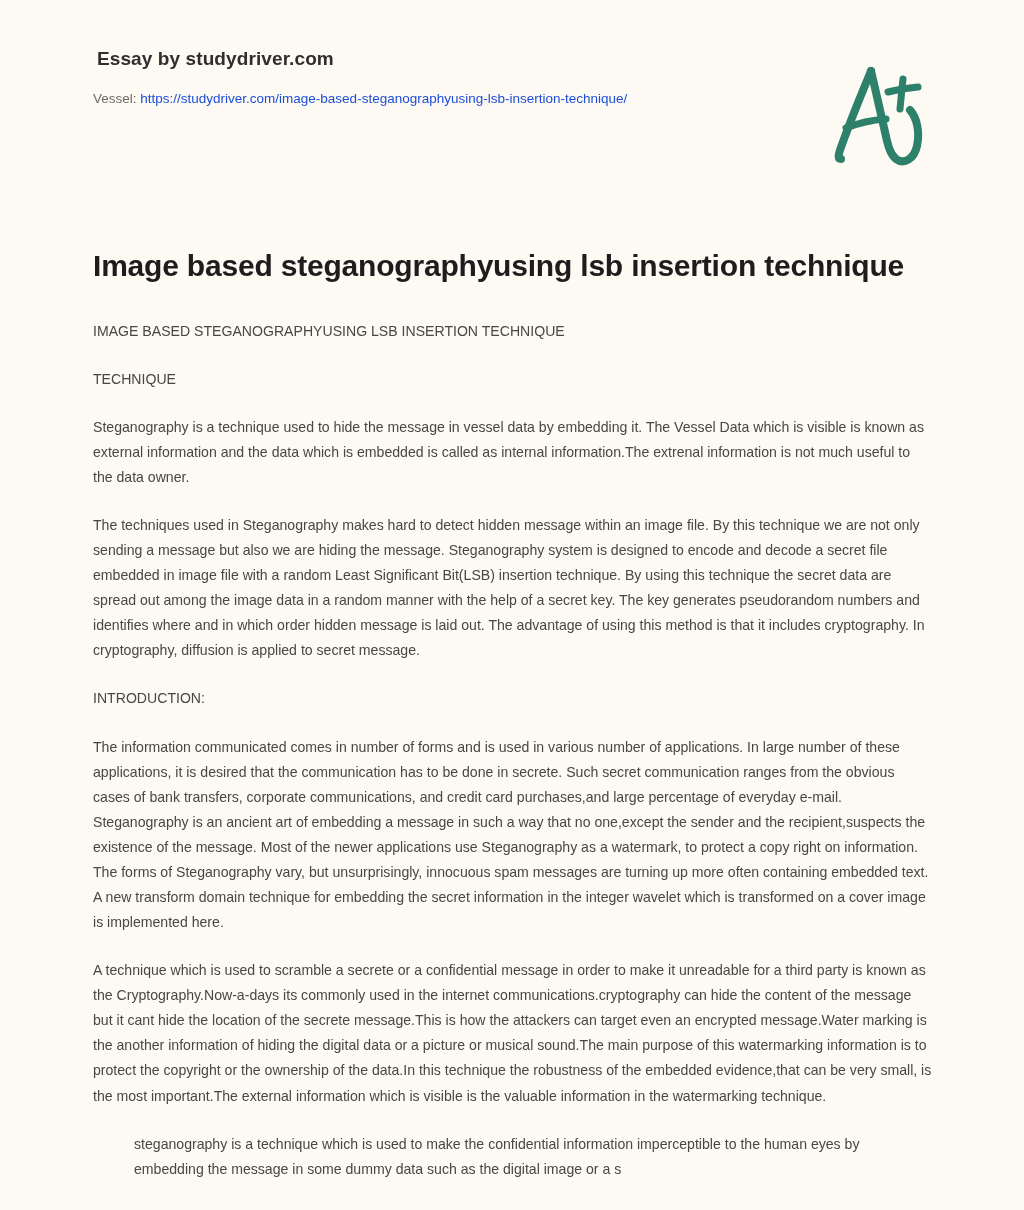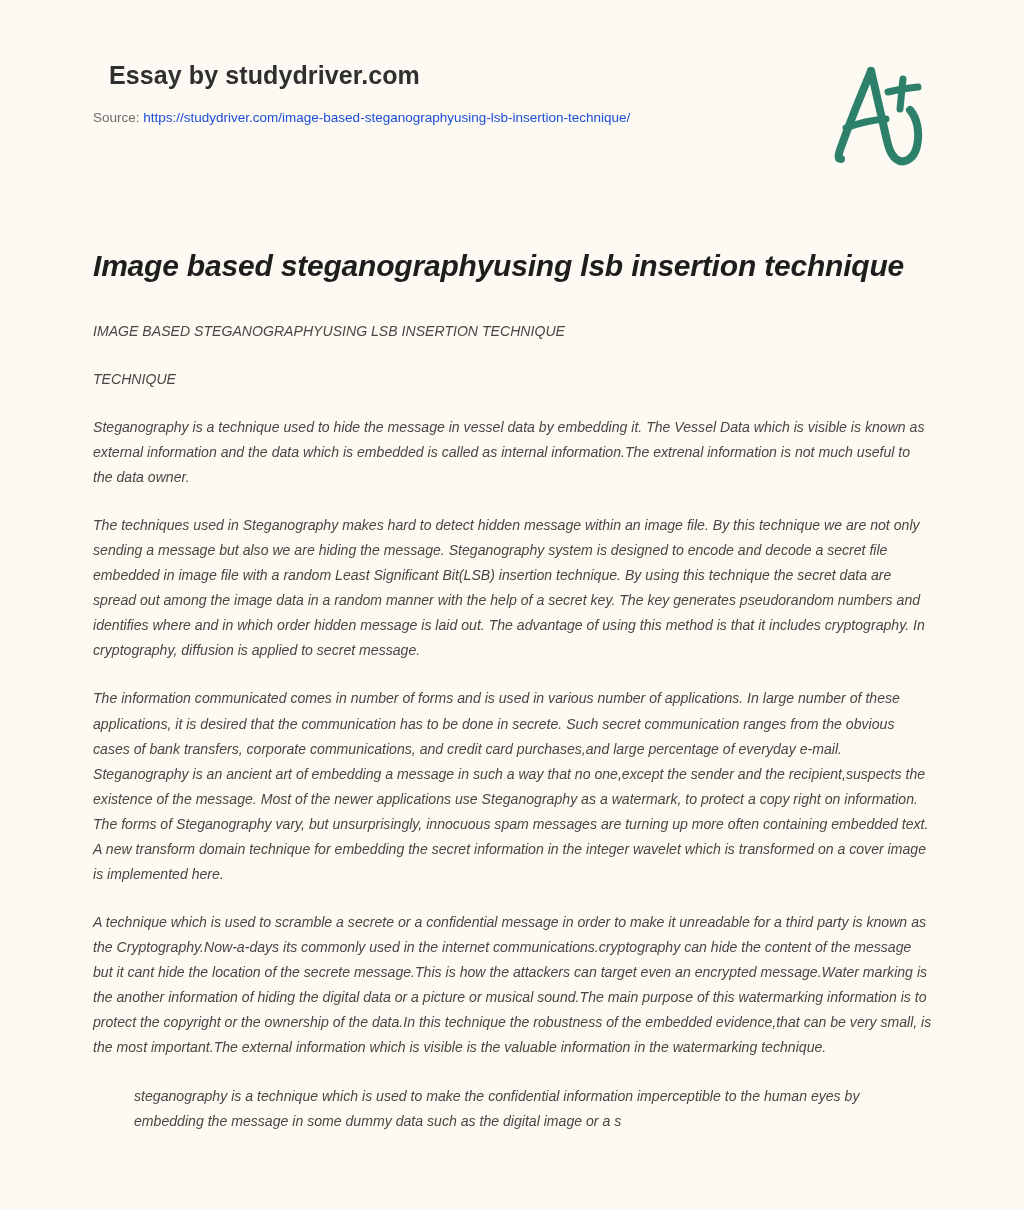--- a/index.html
+++ b/index.html
@@ -25,26 +25,26 @@
 
   
   .doc-header {
     position: absolute;
     left: 93px;
     top: 44px;
     width: 700px;
   }
 
   .essay-by {
-    font-size: 25px;
+    font-size: 19px;
     font-weight: bold;
     color: #2f2f2f;
     letter-spacing: 0.1px;
     line-height: 1.2;
-    margin: 16px;
+    margin: 4px;
   }
 
   .source-line {
     margin-top: 16px;
     font-size: 13.5px;
     line-height: 1.85;
     color: #6f6a66;
     max-width: 620px;
     word-break: break-word;
   }
@@ -71,21 +71,20 @@
     width: 120px;
     height: 120px;
   }
 
   
   .doc-body {
     position: absolute;
     left: 93px;
     top: 248px;
     width: 840px;
-    font-style: italic;
   }
 
   .doc-title {
     font-size: 30px;
     font-weight: bold;
     color: #1d1d1d;
     line-height: 1.22;
     letter-spacing: -0.2px;
     margin: 0 0 34px 0;
   }
@@ -109,21 +108,21 @@
 </style>
 </head>
 <body>
 
 <div class="page">
 
   <div class="doc-header">
     <div class="essay-by">Essay by studydriver.com</div>
 
     <div class="source-line">
-      <span class="source-label">Source: </span><a class="source-url" href="#">https://studydriver.com/image-based-steganographyusing-lsb-insertion-technique/</a>
+      <span class="source-label">Vessel: </span><a class="source-url" href="#">https://studydriver.com/image-based-steganographyusing-lsb-insertion-technique/</a>
     </div>
   </div>
 
   <div class="brand-logo">
     <svg viewBox="0 0 120 120" xmlns="http://www.w3.org/2000/svg" aria-hidden="true">
       <g fill="none" stroke="#2d8069" stroke-linecap="round" stroke-linejoin="round">
 
         <path d="M47 13 C40 30, 28 58, 16 92 C14 98, 14 101, 17 101" stroke-width="8"></path>
 
         <path d="M47 13 C52 34, 57 56, 61 74 C64 88, 66 96, 72 101 C80 107, 90 101, 93 88 C96 74, 93 60, 86 52" stroke-width="8"></path>
@@ -141,20 +140,21 @@
     <h1 class="doc-title">Image based steganographyusing lsb insertion technique</h1>
 
     <p class="para heading-line">IMAGE BASED STEGANOGRAPHYUSING LSB INSERTION TECHNIQUE</p>
 
     <p class="para heading-line">TECHNIQUE</p>
 
     <p class="para">Steganography is a technique used to hide the message in vessel data by embedding it. The Vessel Data which is visible is known as external information and the data which is embedded is called as internal information.The extrenal information is not much useful to the data owner.</p>
 
     <p class="para">The techniques used in Steganography makes hard to detect hidden message within an image file. By this technique we are not only sending a message but also we are hiding the message. Steganography system is designed to encode and decode a secret file embedded in image file with a random Least Significant Bit(LSB) insertion technique. By using this technique the secret data are spread out among the image data in a random manner with the help of a secret key. The key generates pseudorandom numbers and identifies where and in which order hidden message is laid out. The advantage of using this method is that it includes cryptography. In cryptography, diffusion is applied to secret message.</p>
 
+    <p class="para heading-line">INTRODUCTION:</p>
 
     <p class="para">The information communicated comes in number of forms and is used in various number of applications. In large number of these applications, it is desired that the communication has to be done in secrete. Such secret communication ranges from the obvious cases of bank transfers, corporate communications, and credit card purchases,and large percentage of everyday e-mail. Steganography is an ancient art of embedding a message in such a way that no one,except the sender and the recipient,suspects the existence of the message. Most of the newer applications use Steganography as a watermark, to protect a copy right on information. The forms of Steganography vary, but unsurprisingly, innocuous spam messages are turning up more often containing embedded text. A new transform domain technique for embedding the secret information in the integer wavelet which is transformed on a cover image is implemented here.</p>
 
     <p class="para">A technique which is used to scramble a secrete or a confidential message in order to make it unreadable for a third party is known as the Cryptography.Now-a-days its commonly used in the internet communications.cryptography can hide the content of the message but it cant hide the location of the secrete message.This is how the attackers can target even an encrypted message.Water marking is the another information of hiding the digital data or a picture or musical sound.The main purpose of this watermarking information is to protect the copyright or the ownership of the data.In this technique the robustness of the embedded evidence,that can be very small, is the most important.The external information which is visible is the valuable information in the watermarking technique.</p>
 
     <p class="para last">steganography is a technique which is used to make the confidential information imperceptible to the human eyes by embedding the message in some dummy data such as the digital image or a s</p>
   </div>
 
 </div>
 

